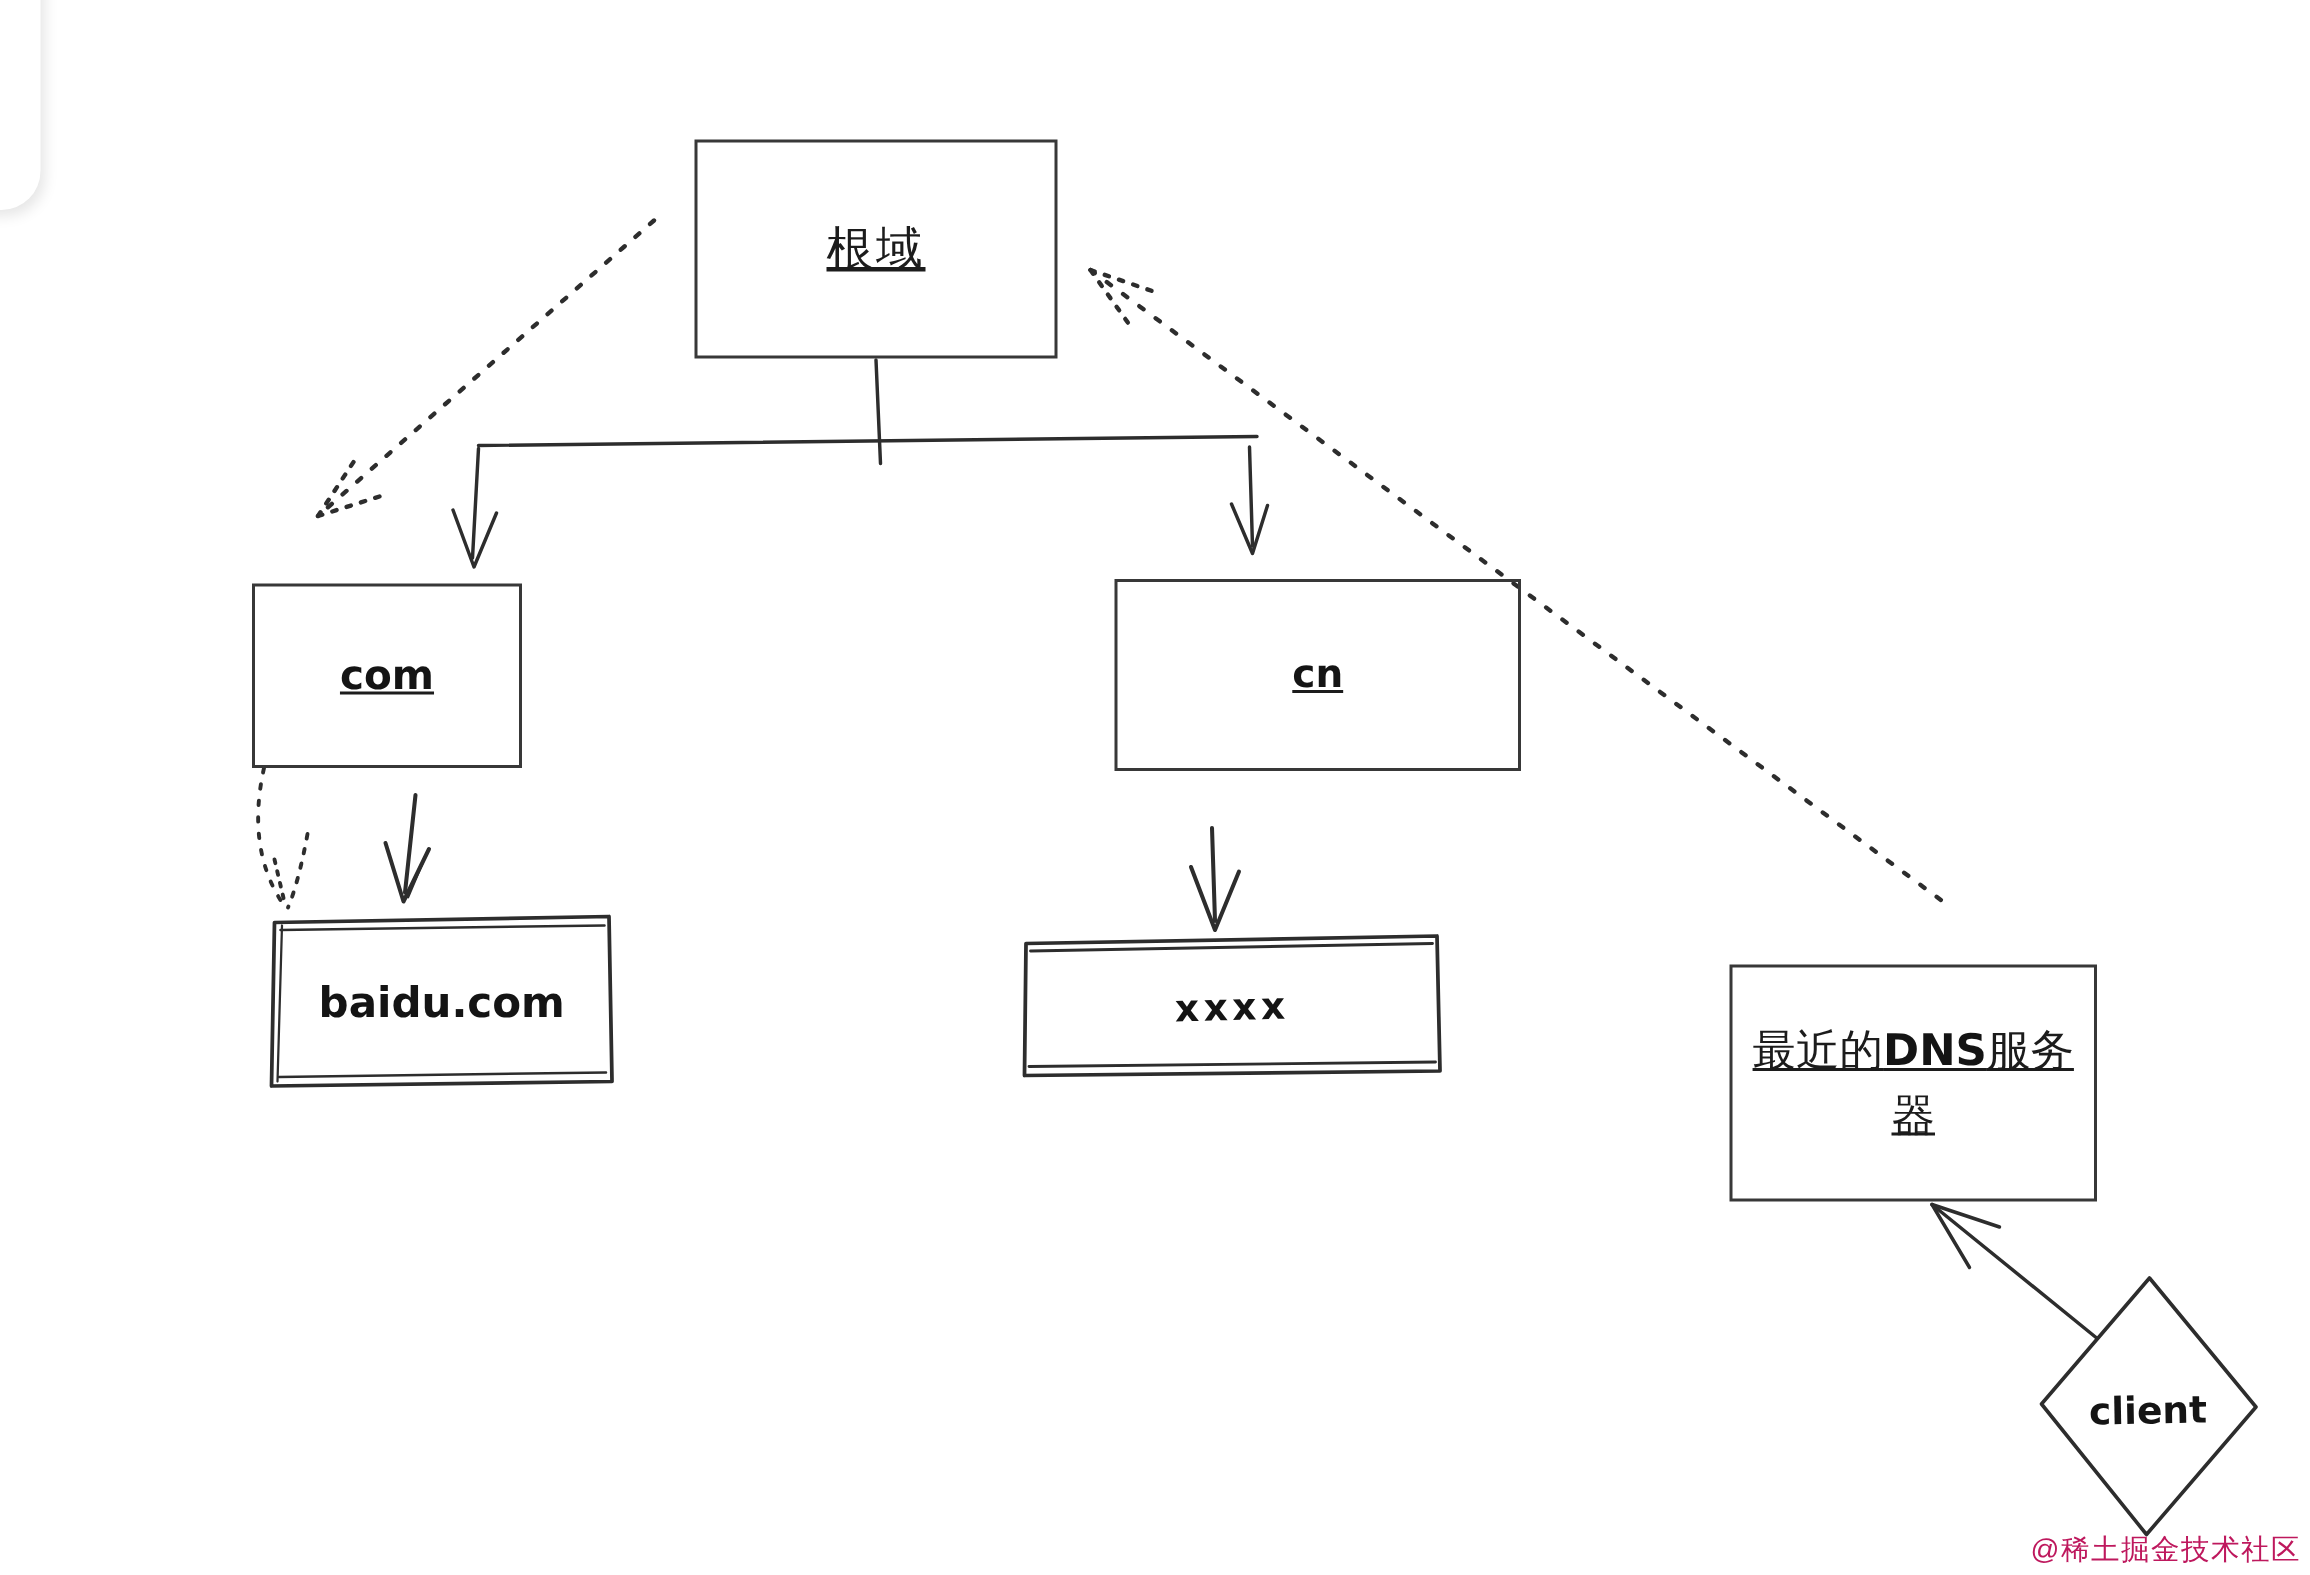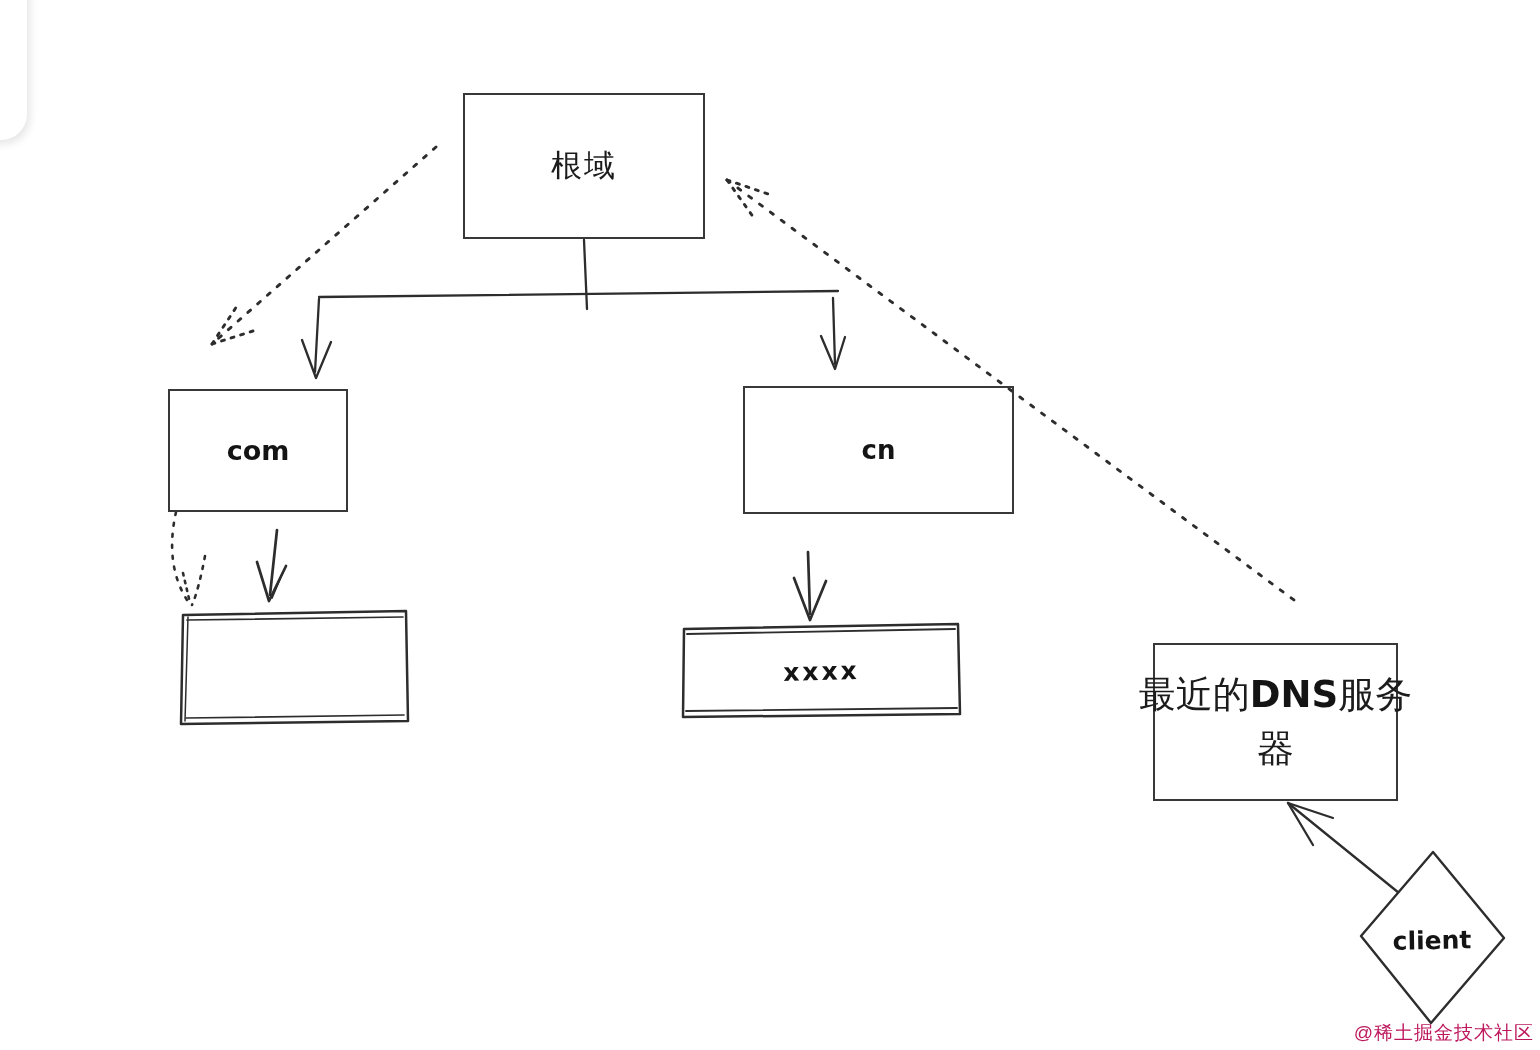--- a/index.html
+++ b/index.html
@@ -48,26 +48,27 @@
     position: absolute;
     box-sizing: border-box;
     border: 2px solid #383838;
     background: transparent;
     display: flex;
     align-items: center;
     justify-content: center;
     text-align: center;
     color: #1c1c1c;
     z-index: 4;
+    text-decoration: underline;
   }
   .node-root   { left: 463px; top: 93px;  width: 242px; height: 146px; font-size: 31px; font-weight: 500; letter-spacing: 2px; }
   .node-com    { left: 168px; top: 389px; width: 180px; height: 123px; }
   .node-cn     { left: 743px; top: 386px; width: 271px; height: 128px; }
   .node-dns    { left: 1153px; top: 643px; width: 245px; height: 158px; border-width: 2.5px;
-                 font-size: 37px; font-weight: 500; line-height: 1.45; flex-direction: column; padding: 0 9px; }
+                 font-size: 29px; font-weight: 500; line-height: 1.45; flex-direction: column; padding: 0 9px; }
   .hand {
     font-family: "DejaVu Sans", sans-serif;
     font-weight: 700;
     color: #141414;
   }
   .node-com .hand { font-size: 27px; }
   .node-cn  .hand { font-size: 26px; }
   .label-overlay {
     position: absolute;
     display: flex;
@@ -149,16 +150,17 @@
 
   <div class="node node-cn">
     <span class="hand">cn</span>
   </div>
 
   <div class="node node-dns">
     <div class="dns-line"><span>最近的</span><span class="hand">DNS</span><span>服务</span></div>
     <div>器</div>
   </div>
 
+  <div class="label-overlay label-baidu hand">baidu.com</div>
   <div class="label-overlay label-xxxx hand">xxxx</div>
   <div class="label-overlay label-client hand">client</div>
 
 </div>
 
 </body></html>

